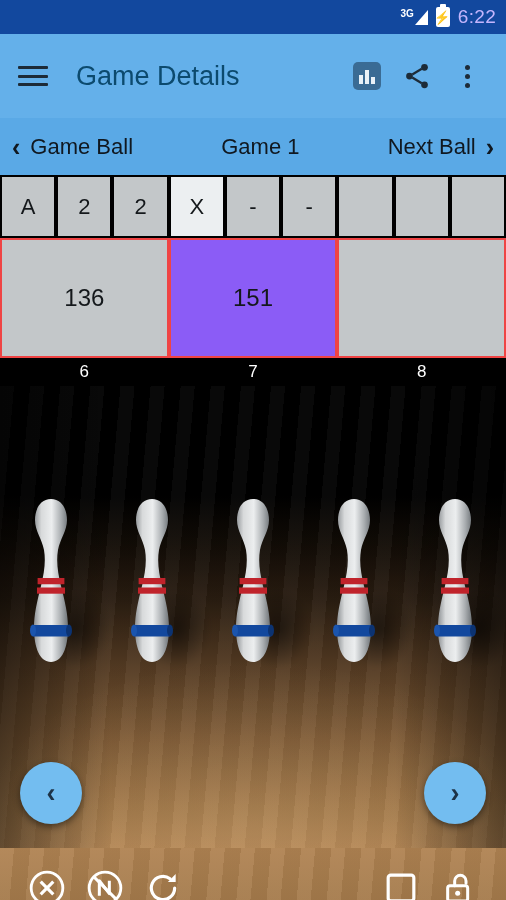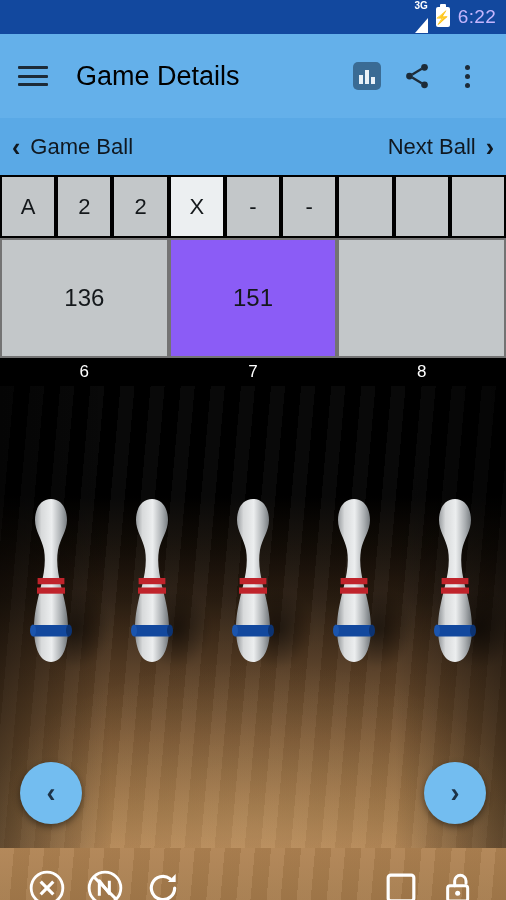--- a/index.html
+++ b/index.html
@@ -10,42 +10,42 @@
     overflow: hidden;
   }
   #app { position: relative; width: 506px; height: 900px; background: #000; }
 
   
   .statusbar {
     height: 34px; background: #12489e;
     display: flex; align-items: center; justify-content: flex-end;
     padding-right: 10px; gap: 8px;
   }
-  .sig-wrap { display: flex; align-items: flex-end; gap: 1px; flex-direction: column; }
+  .sig-wrap { display: flex; align-items: flex-end; gap: 1px; }
   .sig-label { color: #fff; font-size: 10px; font-weight: bold; line-height: 10px; margin-bottom: 6px; }
   .sig-tri { width: 0; height: 0; border-left: 13px solid transparent; border-bottom: 15px solid #fff; }
   .batt {
     width: 14px; height: 20px; background: #fff; border-radius: 2px;
     position: relative; display: flex; align-items: center; justify-content: center;
   }
   .batt::before {
     content: ""; position: absolute; top: -3px; left: 4px;
     width: 6px; height: 3px; background: #fff; border-radius: 1px 1px 0 0;
   }
   .batt-bolt { color: #12489e; font-size: 13px; line-height: 13px; font-weight: bold; }
   .clock { color: #c4b5fd; font-size: 19px; letter-spacing: .3px; }
 
   
   .appbar {
     height: 84px; background: #64b0ea;
     display: flex; align-items: center; padding: 0 16px; gap: 4px;
   }
   .hamburger { width: 34px; height: 26px; display: flex; flex-direction: column; justify-content: space-between; padding: 3px 2px; cursor: pointer; }
   .hamburger span { display: block; height: 3px; background: #1d2b38; border-radius: 1px; }
-  .appbar-title { color: #000000; font-size: 27px; margin-left: 22px; flex: 1; white-space: nowrap; }
+  .appbar-title { color: #0c4a6e; font-size: 27px; margin-left: 22px; flex: 1; white-space: nowrap; }
   .bar-icon { width: 46px; height: 46px; display: flex; align-items: center; justify-content: center; cursor: pointer; }
   .stats-box { width: 28px; height: 28px; border-radius: 5px; background: #3a6b94;
     display: flex; align-items: flex-end; justify-content: center; gap: 2px; padding-bottom: 6px; }
   .stats-box i { display: block; width: 4px; background: #e9f1f7; }
   .stats-box i:nth-child(1) { height: 9px; }
   .stats-box i:nth-child(2) { height: 14px; }
   .stats-box i:nth-child(3) { height: 7px; }
   .kebab { display: flex; flex-direction: column; gap: 4px; align-items: center; }
   .kebab b { width: 5px; height: 5px; border-radius: 50%; background: #1d2b38; display: block; }
 
@@ -64,21 +64,21 @@
   .ballrow { display: flex; height: 63px; background: #000; }
   .framegroup { display: flex; flex: 1; }
   .cell {
     flex: 1; background: #c3c7c9; border: 2px solid #000;
     display: flex; align-items: center; justify-content: center;
     font-size: 22px; color: #14181b; cursor: pointer;
   }
   .cell.sel { background: #eceff1; }
   .scorerow { display: flex; height: 120px; background: #000; }
   .scorecell {
-    flex: 1; background: #c3c7c9; border: 2px solid #737373;
+    flex: 1; background: #c3c7c9; border: 2px solid #ef4444;
     display: flex; align-items: center; justify-content: center;
     font-size: 24px; color: #14181b; cursor: pointer; text-align: right;
   }
   .scorecell.sel { background: #8b5cf6; }
   .framenums { display: flex; height: 28px; background: #000; }
   .framenum { flex: 1; display: flex; align-items: center; justify-content: center;
     color: #fff; font-size: 17px; }
 
   
   .lane {
@@ -183,20 +183,21 @@
           <b></b>
         </div>
     </div>
   </div>
 
   <div class="navstrip">
     <div class="nav-side">
       <span class="chev">‹</span>
       <span>Game Ball</span>
     </div>
+    <div class="nav-center">Game 1</div>
     <div class="nav-side">
       <span>Next Ball</span>
       <span class="chev">›</span>
     </div>
   </div>
 
   <div class="grid">
     <div class="ballrow" id="ballrow">
         <div class="framegroup">
           <div class="cell">A</div>

